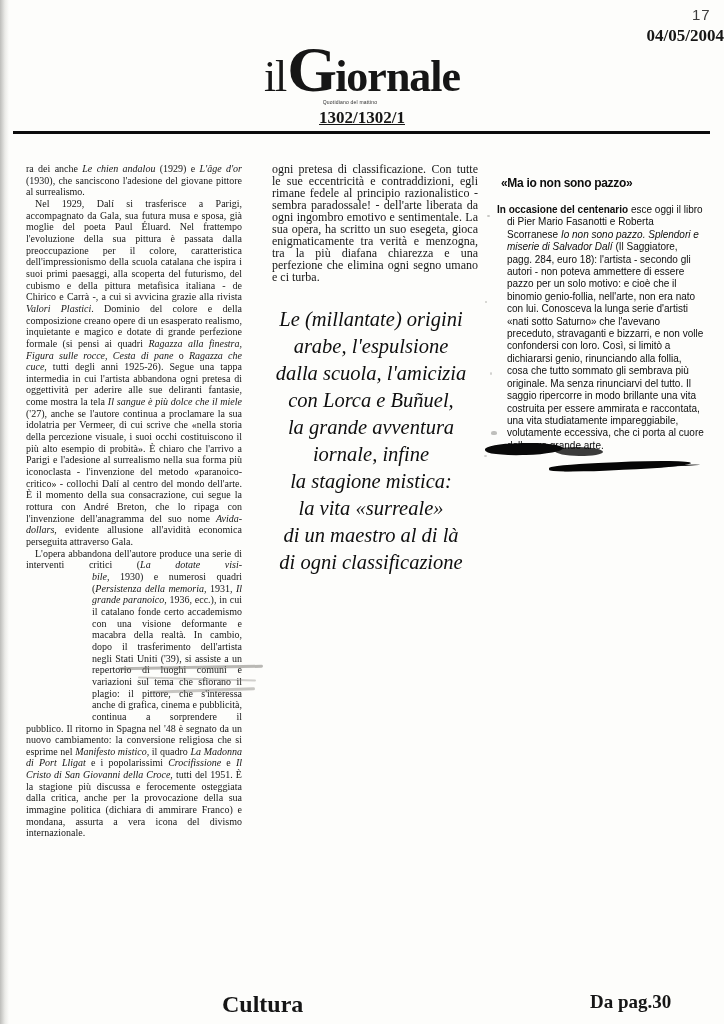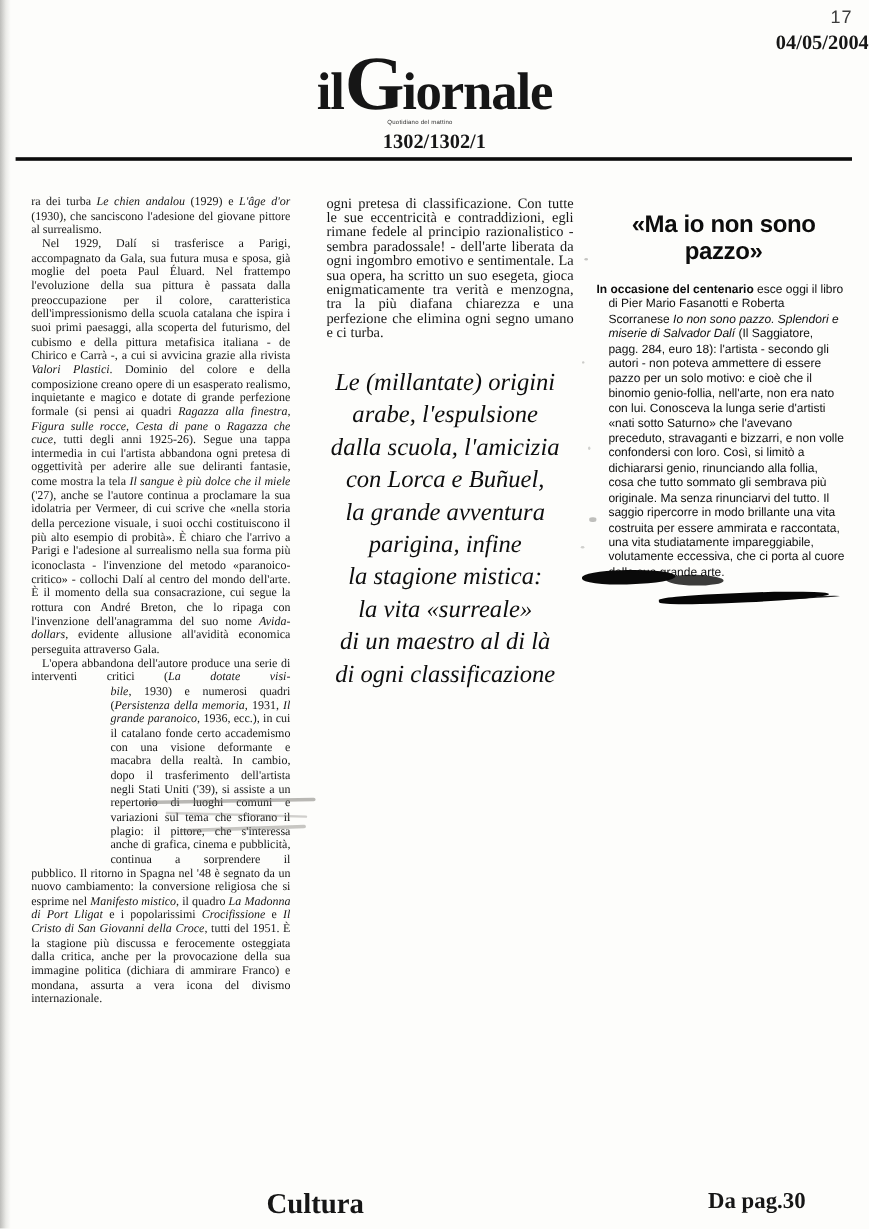--- a/index.html
+++ b/index.html
@@ -7,46 +7,46 @@
         font-family:"Liberation Serif",serif;color:#161616;}
   .edge{position:absolute;left:0;top:0;bottom:0;width:9px;
         background:linear-gradient(to right,#bdbdba,#ebebe8 55%,rgba(255,255,255,0));}
   .pageno{position:absolute;left:692px;top:6px;font:15px "Liberation Sans",sans-serif;
         color:#3c3c3c;letter-spacing:1px;}
   
   .date{position:absolute;top:26px;left:0;right:0;text-align:right;padding-left:32px;
         font-weight:bold;font-size:17px;}
   .logo{position:absolute;top:44px;left:0;right:0;text-align:center;line-height:52px;
         white-space:nowrap;}
-  .logo .li{font-weight:bold;font-size:44px;margin-right:1px;letter-spacing:-1px;}
+  .logo .li{font-weight:normal;font-size:44px;margin-right:1px;letter-spacing:-1px;}
   .logo .lg{font-weight:bold;font-size:64px;letter-spacing:-2px;}
   .logo .lr{font-weight:bold;font-size:44px;letter-spacing:-1px;}
   .tagline{position:absolute;top:99px;left:0;right:0;text-align:center;margin-left:-24px;
         font-family:"Liberation Sans",sans-serif;font-size:5px;color:#2e2e2e;letter-spacing:.2px;}
   .edition{position:absolute;top:108px;left:0;right:0;text-align:center;
-        font-weight:bold;font-size:17px;}
+        font-weight:bold;font-size:17px;text-decoration:underline;}
   .rule{position:absolute;top:131px;left:13px;width:697px;height:3px;background:#0c0c0c;}
   
   .col1{position:absolute;left:26px;top:163px;width:216px;font-size:10px;line-height:11.65px;
         max-height:830px;overflow:hidden;}
   .col2{position:absolute;left:272px;top:163px;width:206px;font-size:12px;line-height:12px;}
   p{margin:0;}
   .j{text-align:justify;}
   .cont{text-align-last:justify;}
   .pi{text-indent:9px;}
   .wrapb{margin-left:66px;text-align:justify;}
   .it{font-style:italic;}
   .bd{font-weight:bold;}
   
   .quote{position:absolute;left:264px;top:306px;width:214px;text-align:center;
         font-style:italic;font-size:20.5px;line-height:27px;white-space:pre-line;color:#0e0e0e;}
   
   .sidebar{position:absolute;left:497px;top:176px;width:208px;
         font-family:"Liberation Sans",sans-serif;color:#0d0d0d;}
-  .sidebar h2{margin:0 0 14px 4px;font-size:20px;letter-spacing:-.3px;font-weight:bold;text-align:center;}
+  .sidebar h2{margin:0 0 14px 4px;font-size:12px;letter-spacing:-.3px;font-weight:bold;}
   .sidebar .sbody{margin:0;font-size:10px;line-height:12.4px;padding-left:10px;text-indent:-10px;}
   .blob{position:absolute;background:#0a0a0a;}
   .b1{left:-12px;bottom:-3px;width:78px;height:12px;border-radius:45% 55% 50% 50%;
         transform:rotate(-1.5deg);}
   .b2{left:58px;bottom:-4px;width:48px;height:9px;opacity:.8;border-radius:50%;
         transform:rotate(1deg);}
   .b3{left:52px;bottom:-18px;width:142px;height:8px;background:#060606;
         border-radius:40% 60% 55% 45%;transform:rotate(-2.5deg);
         box-shadow:12px 2px 0 -3px #222,-8px 1px 0 -4px #333;}
   
@@ -76,37 +76,37 @@
   <header>
     <div class="date">04/05/2004</div>
     <div class="logo"><span class="li">il</span><span class="lg">G</span><span class="lr">iornale</span></div>
     <div class="tagline">Quotidiano del mattino</div>
     <div class="edition">1302/1302/1</div>
   </header>
 
   <div class="rule"></div>
 
   <section class="col1">
-    <p class="j"><span>ra dei turba </span><span class="it">Le chien andalou</span><span> (1929) e </span><span class="it">L'âge d'or</span><span> (1930), che sanciscono l'adesione del giovane pittore al surrealismo.</span></p>
+    <p class="j"><span>ra dei anche </span><span class="it">Le chien andalou</span><span> (1929) e </span><span class="it">L'âge d'or</span><span> (1930), che sanciscono l'adesione del giovane pittore al surrealismo.</span></p>
     <p class="j pi"><span>Nel 1929, Dalí si trasferisce a Parigi, accompagnato da Gala, sua futura musa e sposa, già moglie del poeta Paul Éluard. Nel frattempo l'evoluzione della sua pittura è passata dalla preoccupazione per il colore, caratteristica dell'impressionismo della scuola catalana che ispira i suoi primi paesaggi, alla scoperta del futurismo, del cubismo e della pittura metafisica italiana - de Chirico e Carrà -, a cui si avvicina grazie alla rivista </span><span class="it">Valori Plastici</span><span>. Dominio del colore e della composizione creano opere di un esasperato realismo, inquietante e magico e dotate di grande perfezione formale (si pensi ai quadri </span><span class="it">Ragazza alla finestra, Figura sulle rocce, Cesta di pane</span><span> o </span><span class="it">Ragazza che cuce</span><span>, tutti degli anni 1925-26). Segue una tappa intermedia in cui l'artista abbandona ogni pretesa di oggettività per aderire alle sue deliranti fantasie, come mostra la tela </span><span class="it">Il sangue è più dolce che il miele</span><span> ('27), anche se l'autore continua a proclamare la sua idolatria per Vermeer, di cui scrive che «nella storia della percezione visuale, i suoi occhi costituiscono il più alto esempio di probità». È chiaro che l'arrivo a Parigi e l'adesione al surrealismo nella sua forma più iconoclasta - l'invenzione del metodo «paranoico-critico» - collochi Dalí al centro del mondo dell'arte. È il momento della sua consacrazione, cui segue la rottura con André Breton, che lo ripaga con l'invenzione dell'anagramma del suo nome </span><span class="it">Avida-dollars</span><span>, evidente allusione all'avidità economica perseguita attraverso Gala.</span></p>
     <p class="j pi cont"><span>L'opera abbandona dell'autore produce una serie di interventi critici (</span><span class="it">La dotate visi-</span></p>
     <div class="wrapb cont"><span class="it">bile</span><span>, 1930) e numerosi quadri (</span><span class="it">Persistenza della memoria</span><span>, 1931, </span><span class="it">Il grande paranoico</span><span>, 1936, ecc.), in cui il catalano fonde certo accademismo con una visione deformante e macabra della realtà. In cambio, dopo il trasferimento dell'artista negli Stati Uniti ('39), si assiste a un repertorio di luoghi comuni e variazioni sul tema che sfiorano il plagio: il pittore, che s'interessa anche di grafica, cinema e pubblicità, continua a sorprendere il</span></div>
     <p class="j"><span>pubblico. Il ritorno in Spagna nel '48 è segnato da un nuovo cambiamento: la conversione religiosa che si esprime nel </span><span class="it">Manifesto mistico</span><span>, il quadro </span><span class="it">La Madonna di Port Lligat</span><span> e i popolarissimi </span><span class="it">Crocifissione</span><span> e </span><span class="it">Il Cristo di San Giovanni della Croce</span><span>, tutti del 1951. È la stagione più discussa e ferocemente osteggiata dalla critica, anche per la provocazione della sua immagine politica (dichiara di ammirare Franco) e mondana, assurta a vera icona del divismo internazionale.</span></p>
   </section>
 
   <section class="col2">
     <p class="j"><span>ogni pretesa di classificazione. Con tutte le sue eccentricità e contraddizioni, egli rimane fedele al principio razionalistico - sembra paradossale! - dell'arte liberata da ogni ingombro emotivo e sentimentale. La sua opera, ha scritto un suo esegeta, gioca enigmaticamente tra verità e menzogna, tra la più diafana chiarezza e una perfezione che elimina ogni segno umano e ci turba.</span></p>
   </section>
 
   <div class="quote">Le (millantate) origini
 arabe, l'espulsione
 dalla scuola, l'amicizia
 con Lorca e Buñuel,
 la grande avventura
-parigina, infine
+iornale, infine
 la stagione mistica:
 la vita «surreale»
 di un maestro al di là
 di ogni classificazione</div>
 
   <aside class="sidebar">
     <h2>«Ma io non sono pazzo»</h2>
     <p class="sbody"><span class="bd">In occasione del centenario</span><span> esce oggi il libro di Pier Mario Fasanotti e Roberta Scorranese </span><span class="it">Io non sono pazzo. Splendori e miserie di Salvador Dalí</span><span> (Il Saggiatore, pagg. 284, euro 18): l'artista - secondo gli autori - non poteva ammettere di essere pazzo per un solo motivo: e cioè che il binomio genio-follia, nell'arte, non era nato con lui. Conosceva la lunga serie d'artisti «nati sotto Saturno» che l'avevano preceduto, stravaganti e bizzarri, e non volle confondersi con loro. Così, si limitò a dichiararsi genio, rinunciando alla follia, cosa che tutto sommato gli sembrava più originale. Ma senza rinunciarvi del tutto. Il saggio ripercorre in modo brillante una vita costruita per essere ammirata e raccontata, una vita studiatamente impareggiabile, volutamente eccessiva, che ci porta al cuore della sua grande arte.</span></p>
     <div class="blob b1"></div>
     <div class="blob b2"></div>

